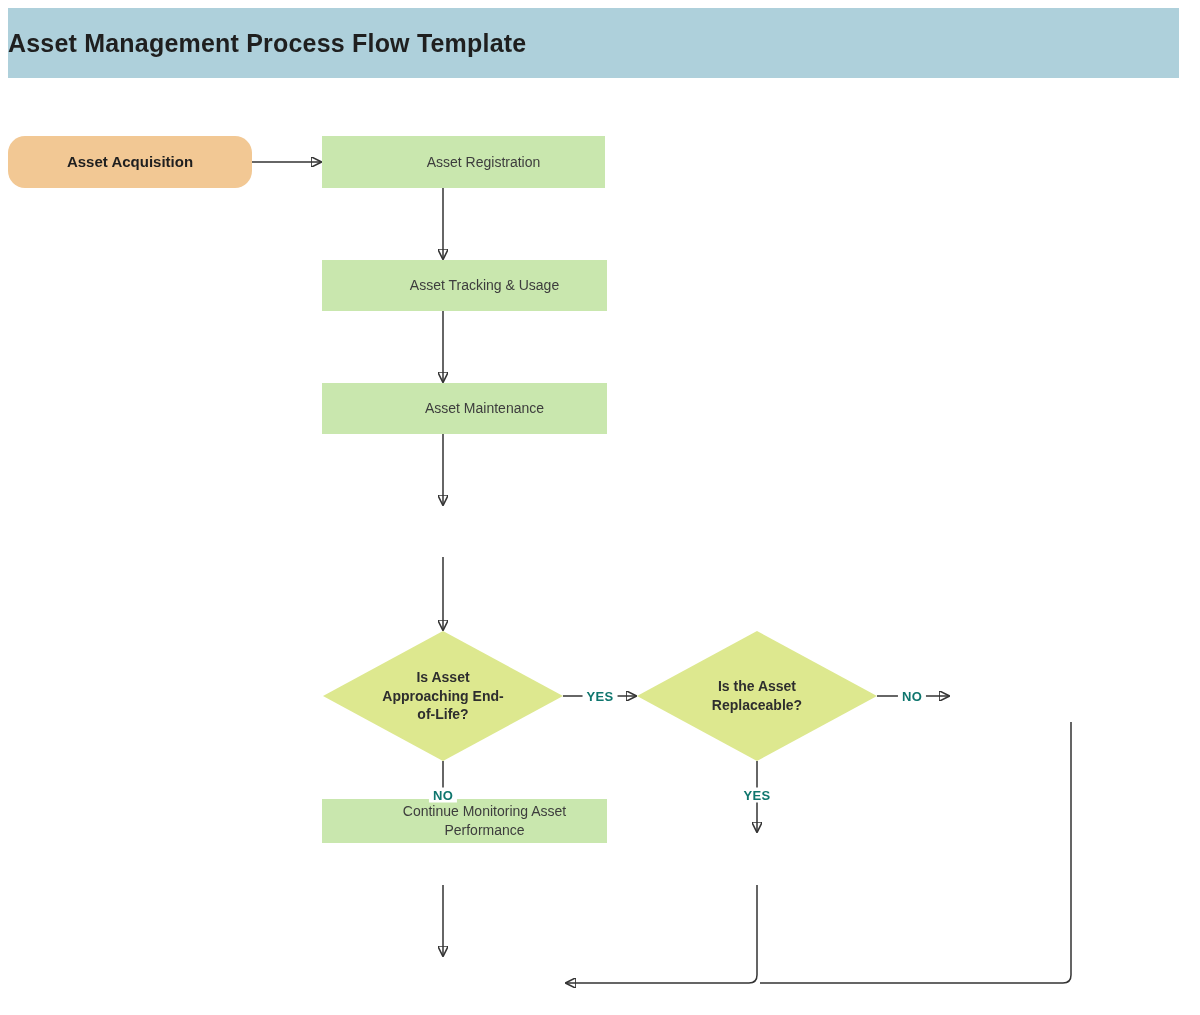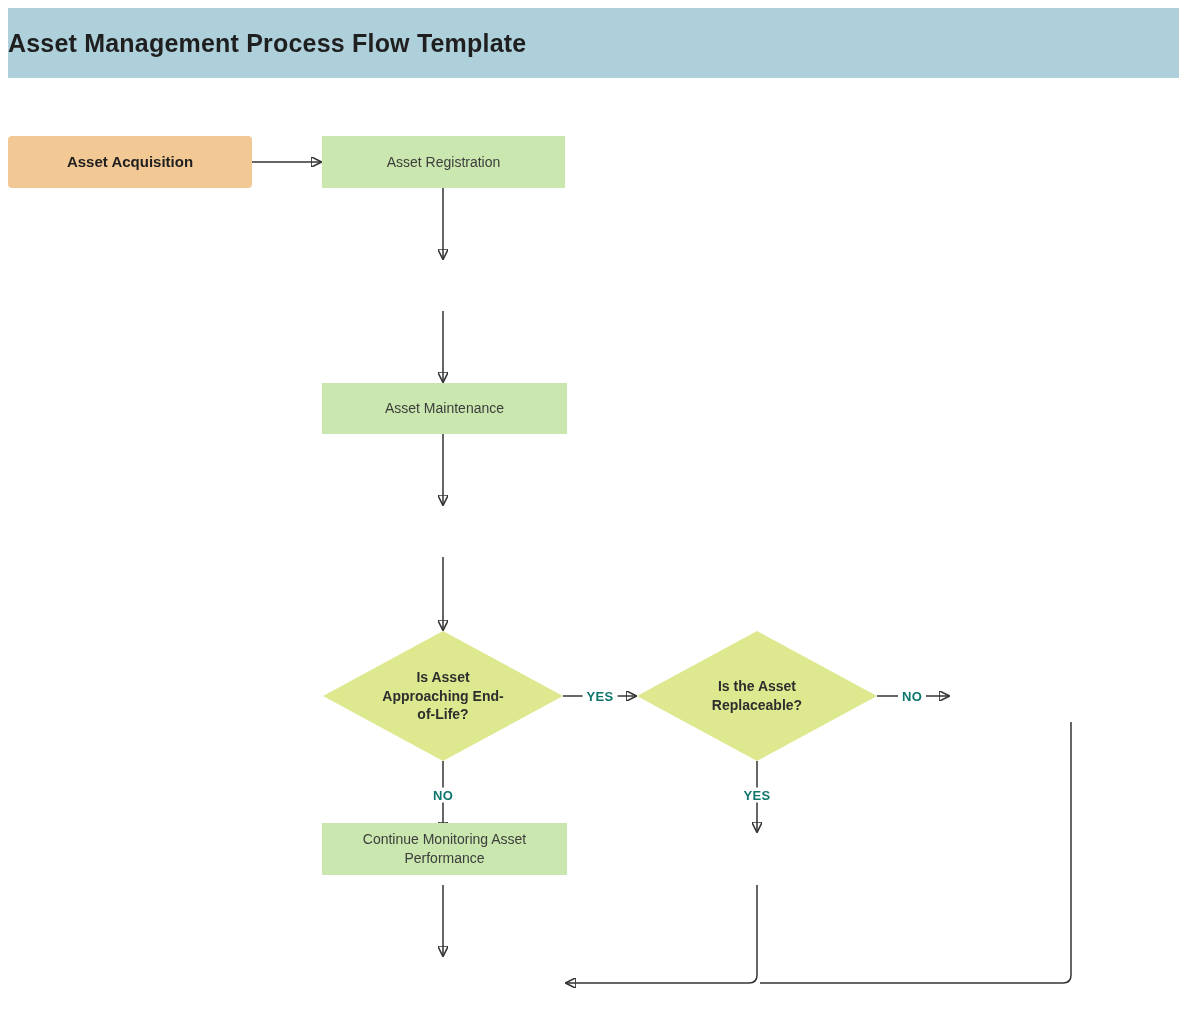--- a/index.html
+++ b/index.html
@@ -24,23 +24,23 @@
     display:flex;align-items:center;justify-content:flex-start;
   }
   .header h1{
     margin:0;font-size:25px;font-weight:bold;color:var(--textDark);
     letter-spacing:.2px;
   }
   .node{
     position:absolute;display:flex;align-items:center;justify-content:center;
     text-align:center;font-size:14px;color:var(--textBody);line-height:1.35;
   }
-  .process{background:var(--processFill);}
+  .process{background:var(--processFill);padding-left:40px;}
   .terminal{
-    background:var(--terminalFill);border-radius:4px;
+    background:var(--terminalFill);border-radius:17px;
     font-weight:bold;font-size:15px;color:var(--textDark);
   }
   .decision{
     background:var(--decisionFill);
     clip-path:polygon(50% 0,100% 50%,50% 100%,0 50%);
     font-weight:bold;color:#2e2e2e;
   }
   .decision .diamond-text{width:140px;}
   .edges{position:absolute;left:0;top:0;width:1200px;height:1015px;pointer-events:none;}
   .edges path{fill:none;stroke:var(--lineColor);stroke-width:1.5;}
@@ -81,36 +81,39 @@
   </div>
 
   <div class="node terminal" style="left:8px;top:136px;width:244px;height:52px;">
     <span>Asset Acquisition</span>
   </div>
 
   <div class="node process" style="left:322px;top:136px;width:243px;height:52px;">
     <span>Asset Registration</span>
   </div>
 
+  <div class="node process" style="left:322px;top:260px;width:245px;height:51px;">
+    <span>Asset Tracking &amp; Usage</span>
+  </div>
 
   <div class="node process" style="left:322px;top:383px;width:245px;height:51px;">
     <span>Asset Maintenance</span>
   </div>
 
 
   <div class="node decision" style="left:323px;top:631px;width:240px;height:130px;">
     <span class="diamond-text" style="width:132px;">Is Asset Approaching End-of-Life?</span>
   </div>
 
   <div class="node decision" style="left:637px;top:631px;width:240px;height:130px;">
     <span class="diamond-text">Is the Asset Replaceable?</span>
   </div>
 
 
-  <div class="node process" style="left:322px;top:823px;width:245px;height:52px;">
+  <div class="node process" style="left:322px;top:799px;width:245px;height:44px;">
     <span class="inner-narrow">Continue Monitoring Asset Performance</span>
   </div>
 
 
 
   <div class="edge-label" style="left:600px;top:696px;">YES</div>
   <div class="edge-label" style="left:912px;top:696px;">NO</div>
   <div class="edge-label" style="left:443px;top:795px;">NO</div>
   <div class="edge-label" style="left:757px;top:795px;">YES</div>
 

